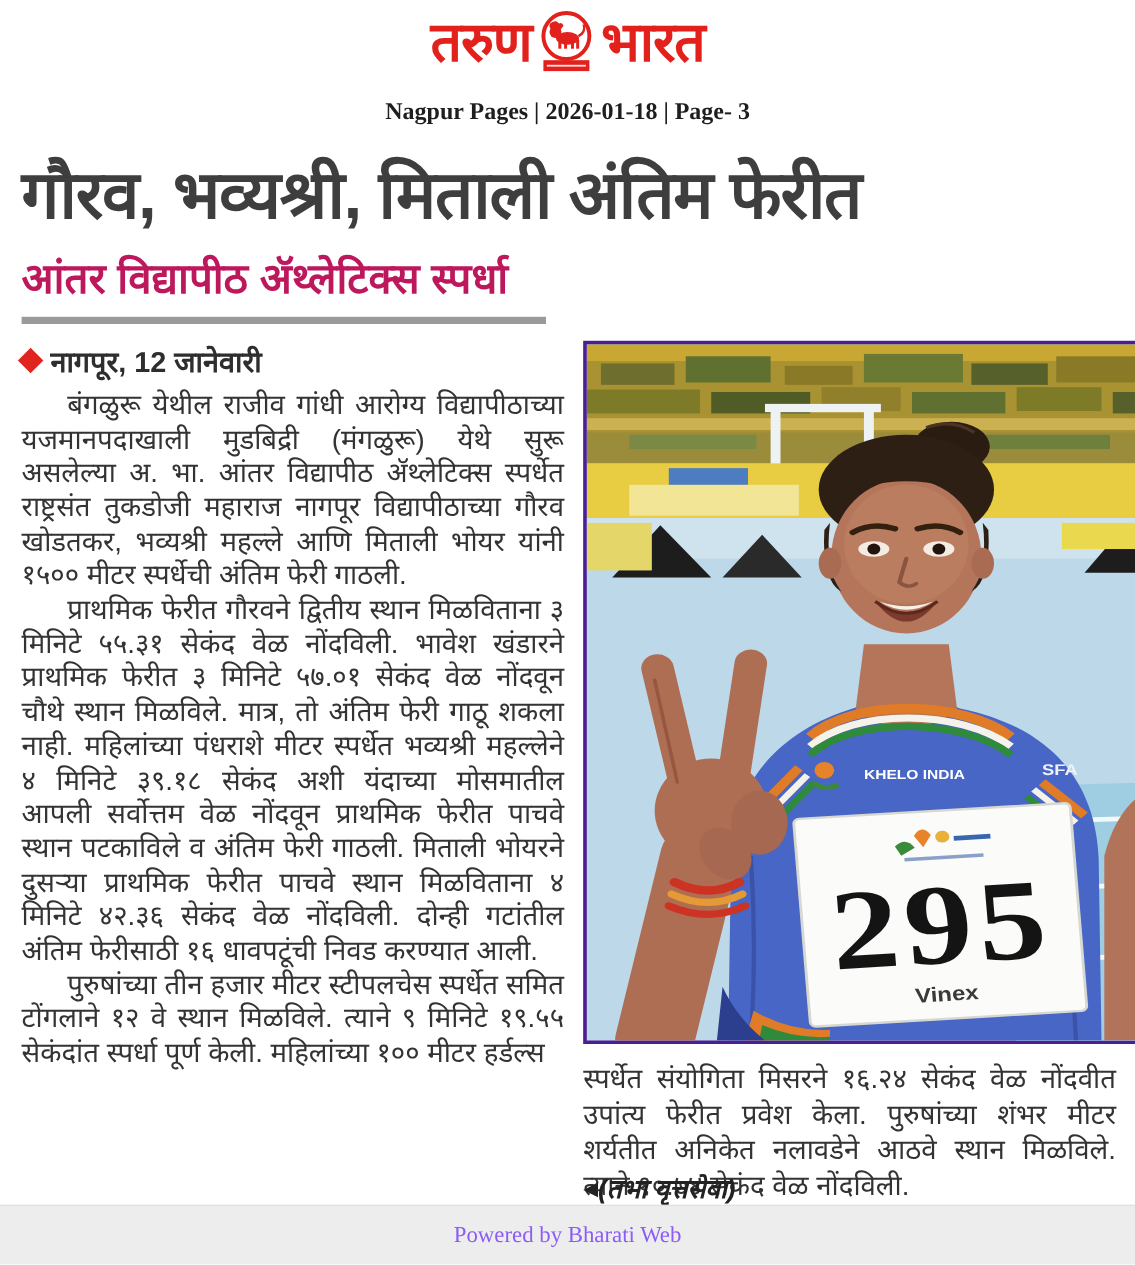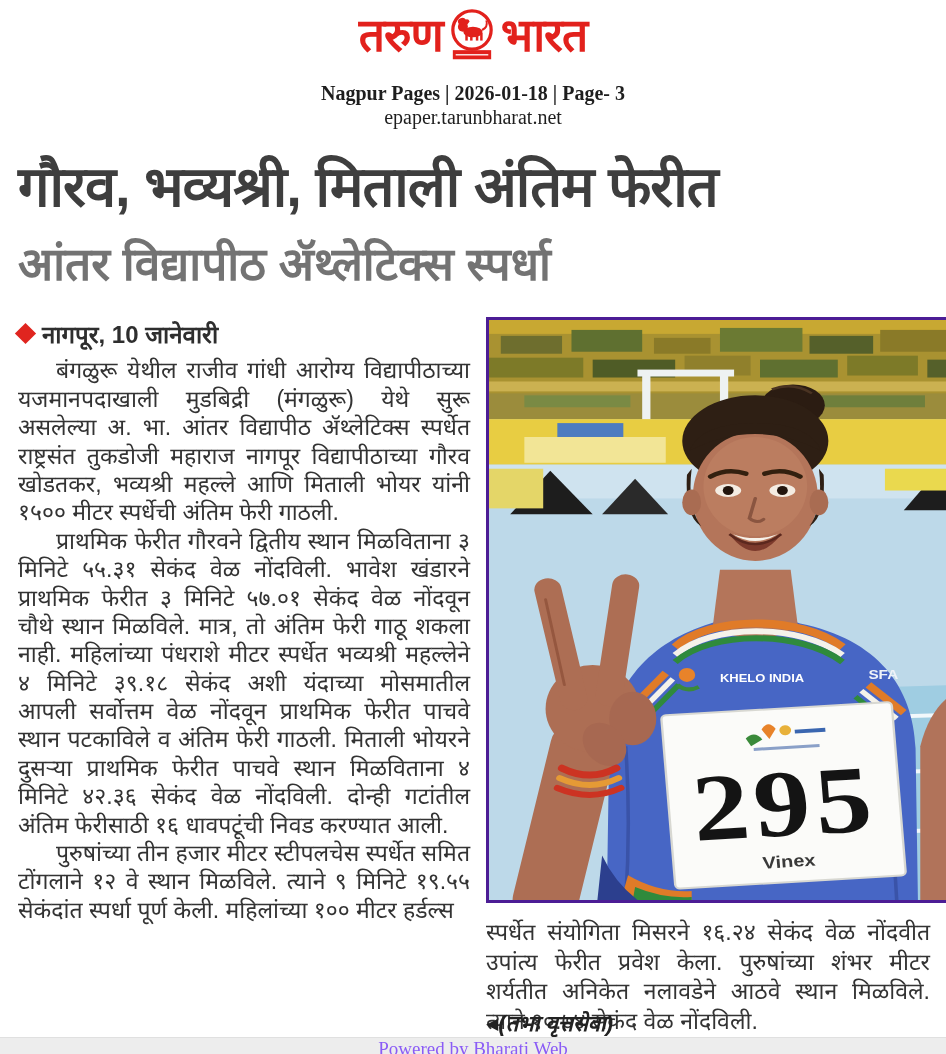--- a/index.html
+++ b/index.html
@@ -49,23 +49,23 @@
     margin: 26px 18px 0 18px;
     font-size: 56px;
     line-height: 1.15;
     font-weight: 800;
     color: #3e3e3e;
     letter-spacing: -1px;
     white-space: nowrap;
   }
   .subheadline {
     margin: 12px 18px 0 18px;
-    font-size: 46px;
+    font-size: 35px;
     font-weight: 800;
-    color: #737373;
+    color: #be185d;
   }
   .subhead-rule {
     margin: 10px 0 0 18px;
     width: 437px;
     height: 7px;
     background: #9a9a9a;
   }
   
   .content {
     display: flex;
@@ -157,33 +157,32 @@
             <rect x="32.5" y="26" width="2.6" height="8"></rect>
             <path d="M34,22 q6,-3 4,-9 l2,0 q2,8 -5,11 Z"></path>
           </g>
           <rect x="4" y="44" width="40" height="9.5" fill="#e2211c"></rect>
           <rect x="7" y="48" width="34" height="1.6" fill="#ffffff" opacity="0.85"></rect>
         </svg>
       </span>
       <span class="logo-word">भारत</span>
     </div>
     <div class="meta-line">Nagpur Pages | 2026-01-18 | Page- 3</div>
-    <div class="site-url">epaper.tarunbharat.net</div>
   </header>
 
   <h1 class="headline">गौरव, भव्यश्री, मिताली अंतिम फेरीत</h1>
   <h2 class="subheadline">आंतर विद्यापीठ ॲथ्लेटिक्स स्पर्धा</h2>
   <div class="subhead-rule"></div>
 
   <div class="content">
 
     <div class="text-col">
       <div class="dateline">
         <span class="diamond"></span>
-        <span>नागपूर, 10 जानेवारी</span>
+        <span>नागपूर, 12 जानेवारी</span>
       </div>
       <p>बंगळुरू येथील राजीव गांधी आरोग्य विद्यापीठाच्या यजमानपदाखाली मुडबिद्री (मंगळुरू) येथे सुरू असलेल्या अ. भा. आंतर विद्यापीठ ॲथ्लेटिक्स स्पर्धेत राष्ट्रसंत तुकडोजी महाराज नागपूर विद्यापीठाच्या गौरव खोडतकर, भव्यश्री महल्ले आणि मिताली भोयर यांनी १५०० मीटर स्पर्धेची अंतिम फेरी गाठली.</p>
       <p>प्राथमिक फेरीत गौरवने द्वितीय स्थान मिळविताना ३ मिनिटे ५५.३१ सेकंद वेळ नोंदविली. भावेश खंडारने प्राथमिक फेरीत ३ मिनिटे ५७.०१ सेकंद वेळ नोंदवून चौथे स्थान मिळविले. मात्र, तो अंतिम फेरी गाठू शकला नाही. महिलांच्या पंधराशे मीटर स्पर्धेत भव्यश्री महल्लेने ४ मिनिटे ३९.१८ सेकंद अशी यंदाच्या मोसमातील आपली सर्वोत्तम वेळ नोंदवून प्राथमिक फेरीत पाचवे स्थान पटकाविले व अंतिम फेरी गाठली. मिताली भोयरने दुसऱ्या प्राथमिक फेरीत पाचवे स्थान मिळविताना ४ मिनिटे ४२.३६ सेकंद वेळ नोंदविली. दोन्ही गटांतील अंतिम फेरीसाठी १६ धावपटूंची निवड करण्यात आली.</p>
       <p>पुरुषांच्या तीन हजार मीटर स्टीपलचेस स्पर्धेत समित टोंगलाने १२ वे स्थान मिळविले. त्याने ९ मिनिटे १९.५५ सेकंदांत स्पर्धा पूर्ण केली. महिलांच्या १०० मीटर हर्डल्स</p>
     </div>
 
     <div class="photo-col">
       <figure class="photo-frame">
         <svg viewBox="0 0 443 585" preserveAspectRatio="none" aria-hidden="true">
 

